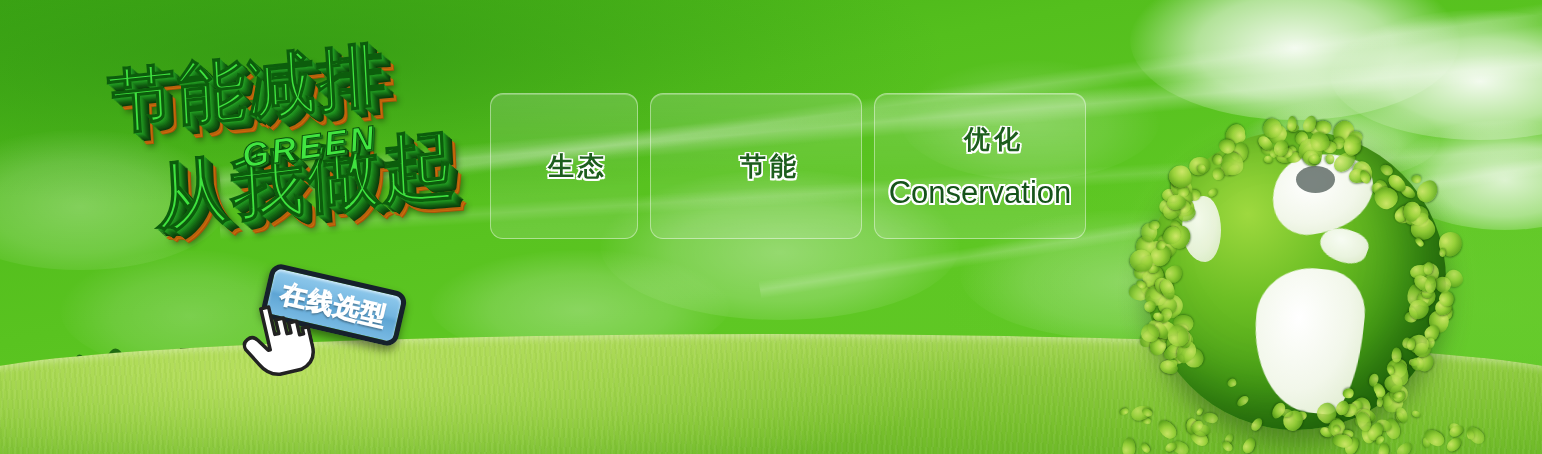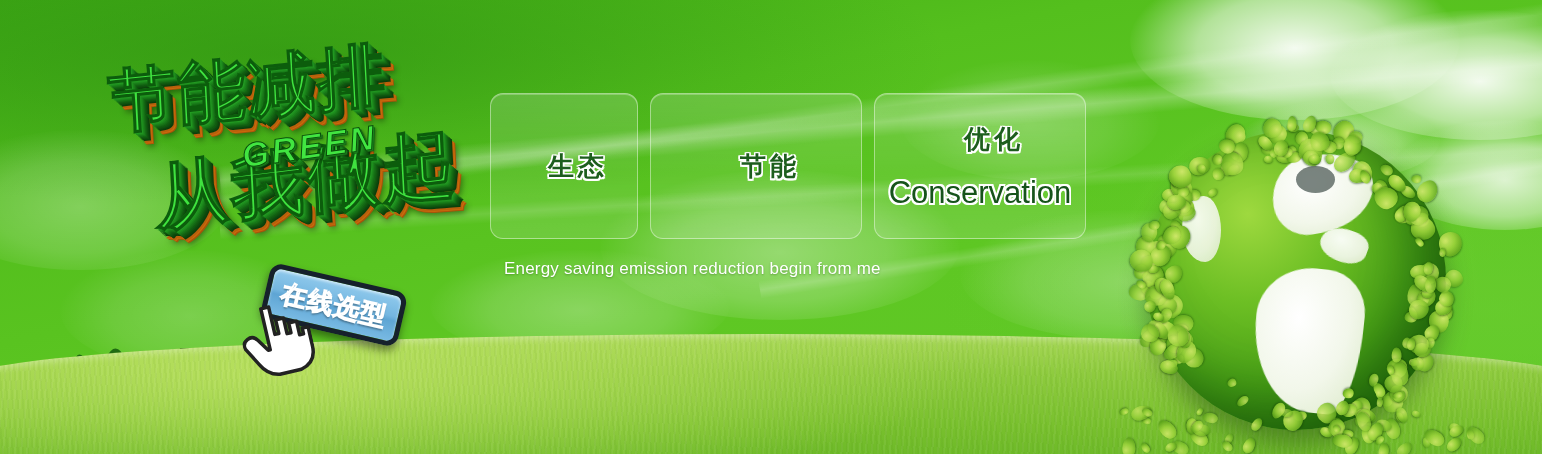--- a/index.html
+++ b/index.html
@@ -407,21 +407,20 @@
       <div class="card-cn">节能</div>
     </div>
 
     <div class="card wide">
       <div class="card-cn">优化</div>
       <div class="card-en">Conservation</div>
     </div>
 
   </div>
 
-  <div class="tagline">Energy saving emission reduction begin from me</div>
 
   <div class="globe-wrap">
     <div class="globe-glow"></div>
     <div class="globe">
       <div class="continent c-namerica"></div>
       <div class="continent c-samerica"></div>
       <div class="continent c-greenland"></div>
       <div class="continent c-spur"></div>
       <div class="c-dark"></div>
     </div>

